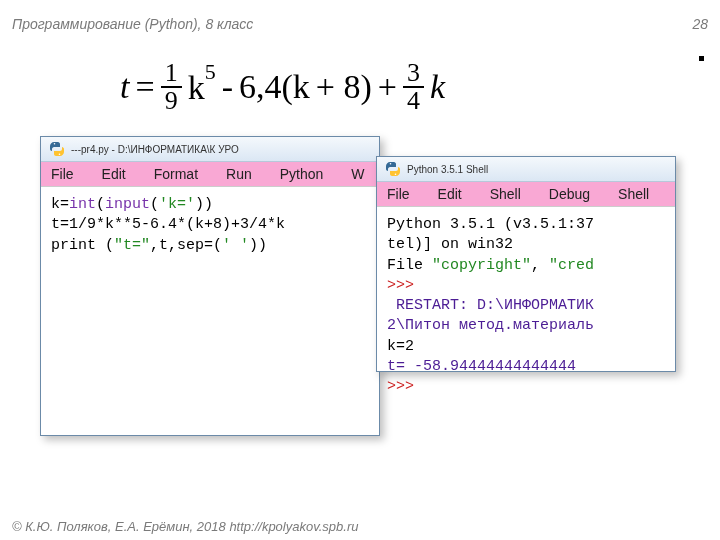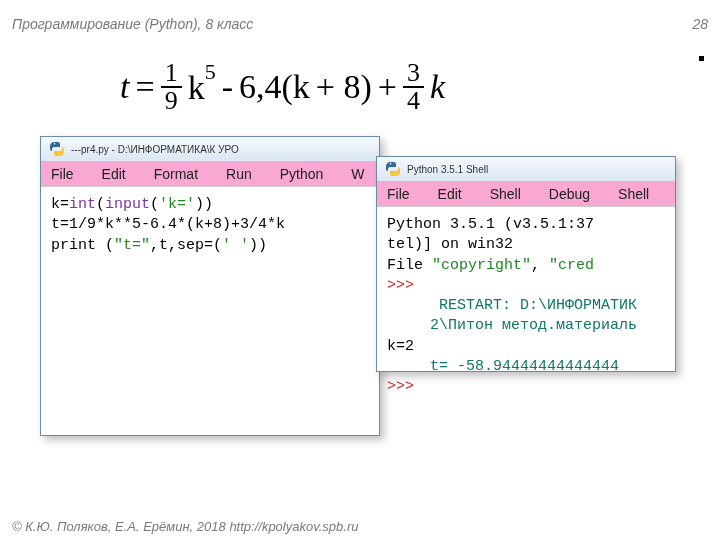--- a/index.html
+++ b/index.html
@@ -79,21 +79,21 @@
   .editor, .shell {
     font-family: "Courier New", monospace;
     font-size: 15px;
     padding: 8px 10px;
     line-height: 1.35;
     white-space: pre;
   }
   .kw-orange { color: #000000; }
   .kw-purple { color: #7733aa; }
   .kw-green  { color: #228822; }
-  .kw-blue   { color: #0f766e; margin-left: 43px; }
+  .kw-blue   { color: #4c1d95; }
   .kw-red    { color: #cc2222; }
   .kw-black  { color: #000; }
   .footer {
     position: absolute;
     bottom: 6px;
     left: 12px;
     font-size: 13px;
     font-style: italic;
     color: #7a7a7a;
   }

